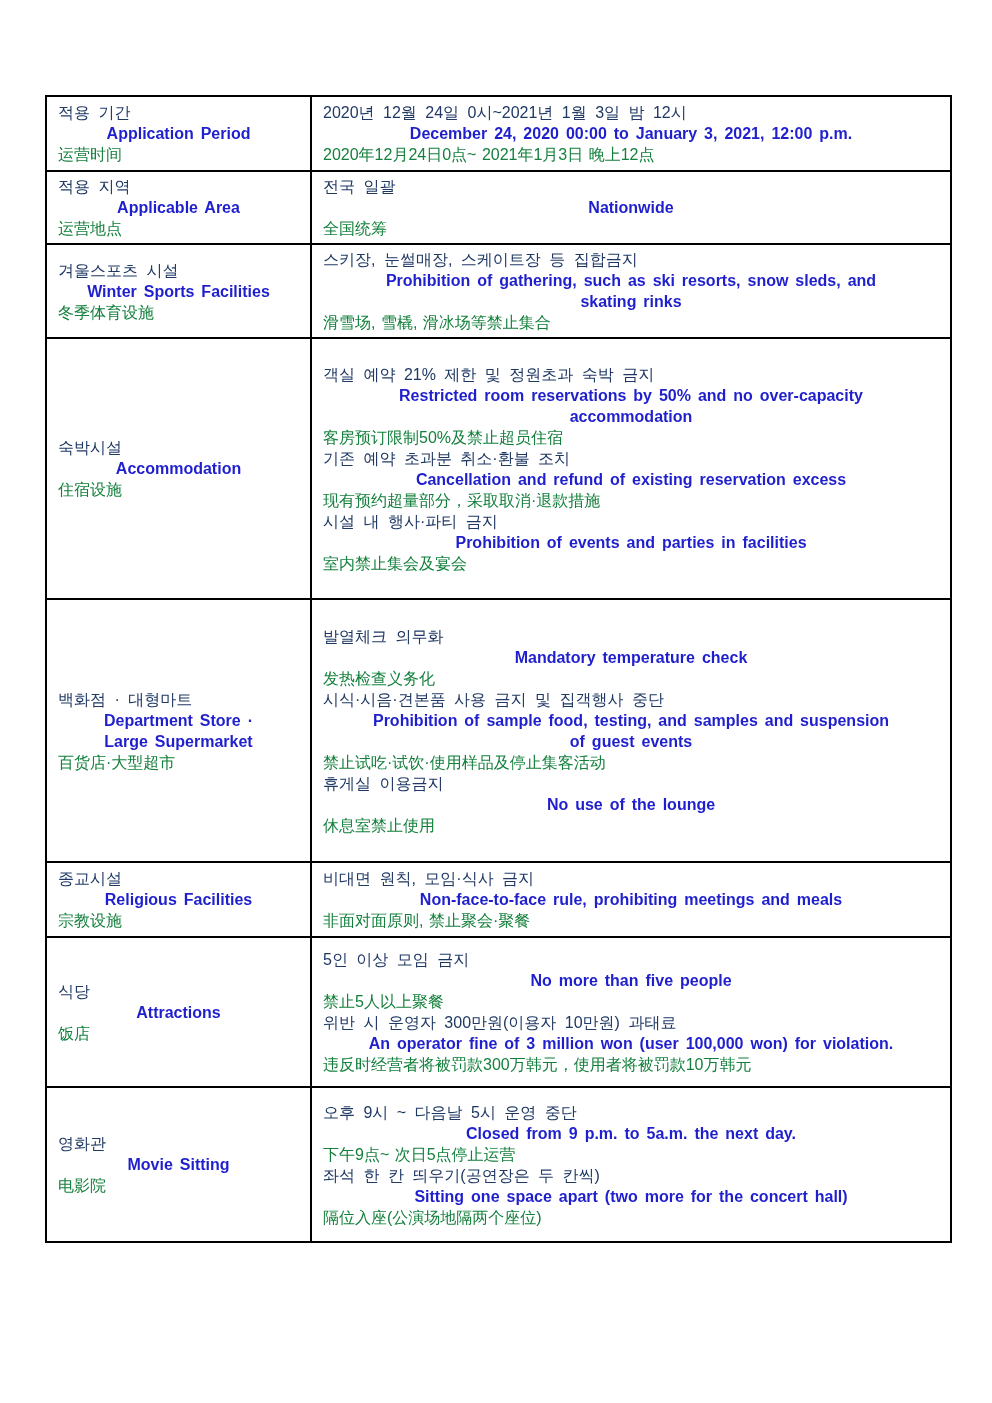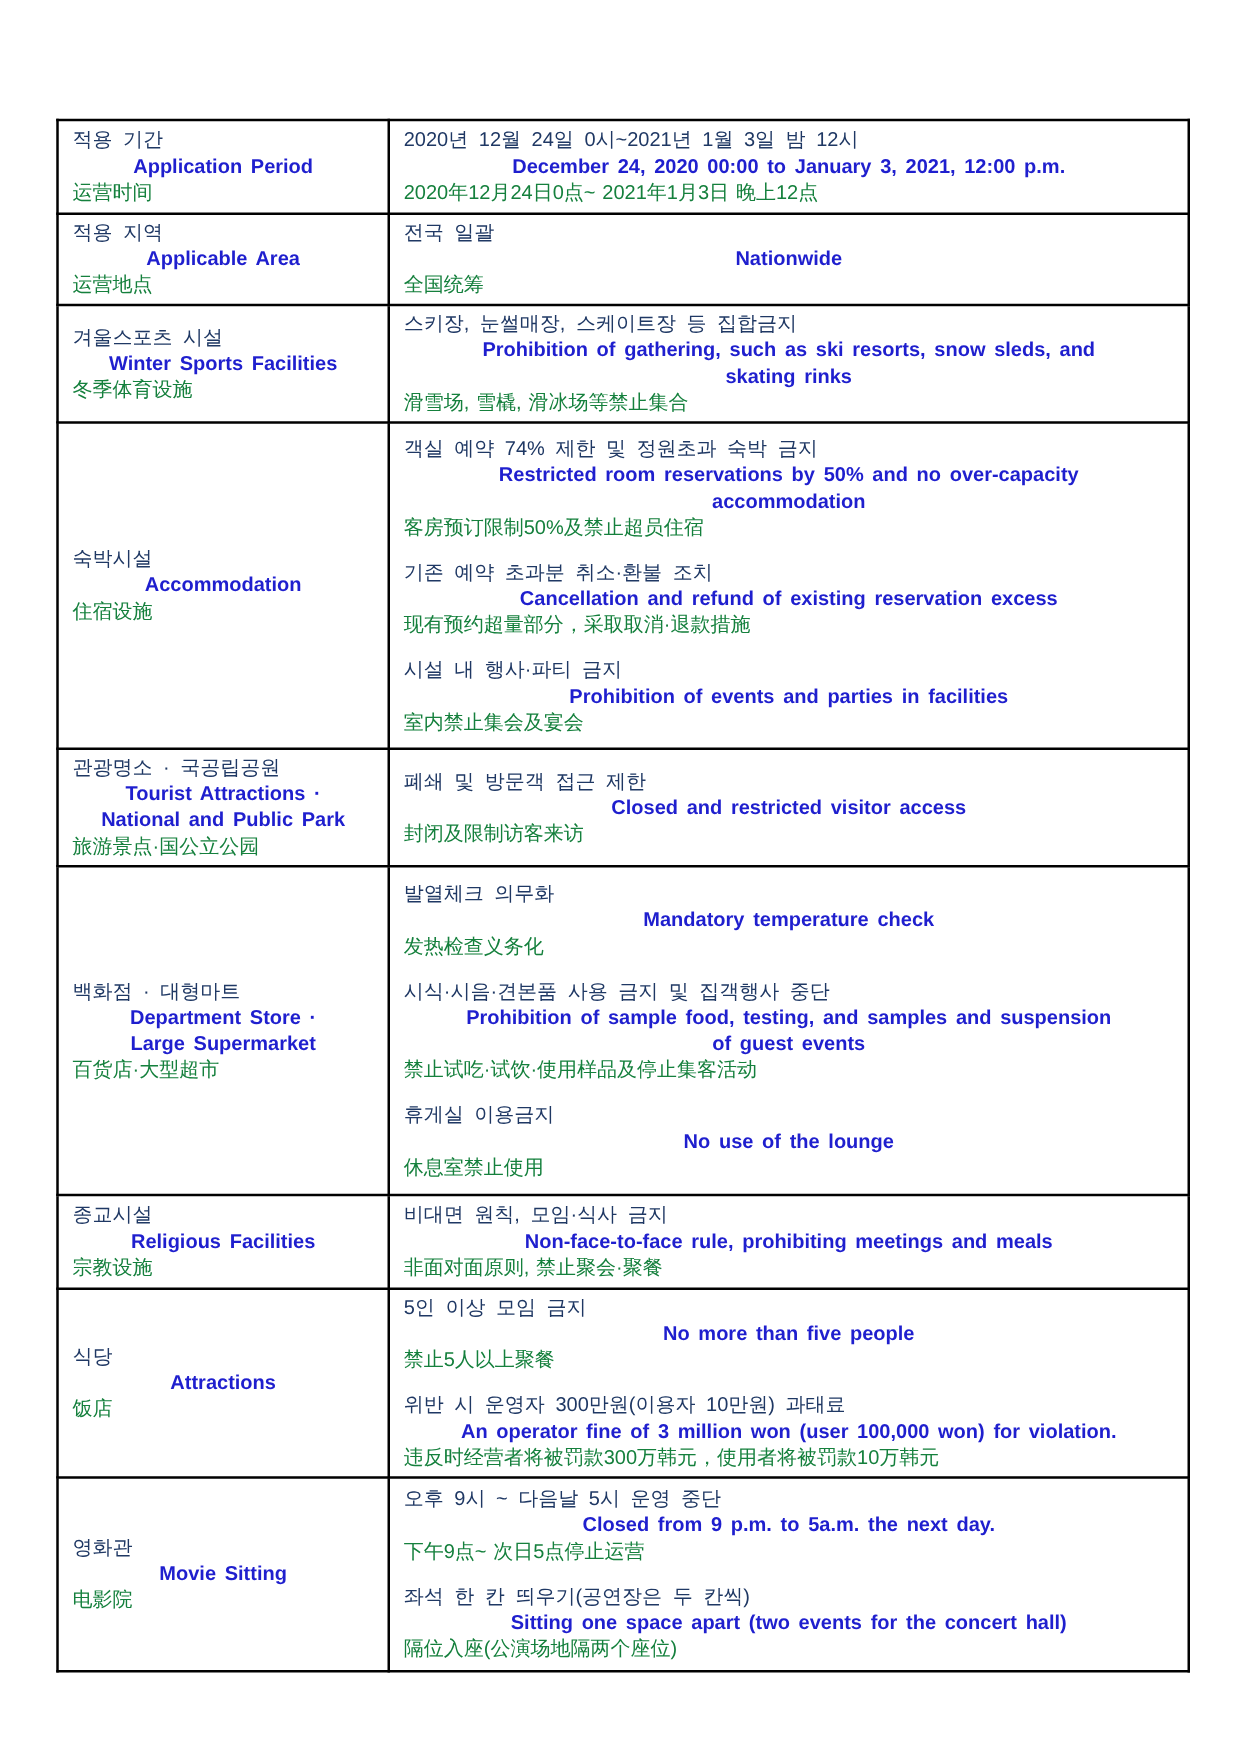--- a/index.html
+++ b/index.html
@@ -32,21 +32,21 @@
     overflow: hidden;
   }
   .line {
     font-size: 16px;
     line-height: 21px;
     white-space: pre-line;
   }
   .ko { color: #1F3864; word-spacing: 4px; }
   .en { color: #1F1FCE; font-weight: bold; word-spacing: 2.5px; text-align: center; }
   .zh { color: #15803d; word-spacing: 1px; }
-  .item + .item { margin-top: 15px; }
+  .item + .item { }
 </style>
 </head>
 <body>
 
 <div class="page">
   <table class="restrictions">
     <colgroup>
         <col class="c-label">
         <col class="c-detail">
       </colgroup>
@@ -99,53 +99,38 @@
       </tr>
 
       <tr style="height:261px;">
         <td>
           <div class="line ko">숙박시설</div>
           <div class="line en">Accommodation</div>
           <div class="line zh">住宿设施</div>
         </td>
         <td>
           <div class="item">
-            <div class="line ko">객실 예약 74% 제한 및 정원초과 숙박 금지</div>
+            <div class="line ko">객실 예약 21% 제한 및 정원초과 숙박 금지</div>
             <div class="line en">Restricted room reservations by 50% and no over-capacity
 accommodation</div>
             <div class="line zh">客房预订限制50%及禁止超员住宿</div>
           </div>
           <div class="item">
             <div class="line ko">기존 예약 초과분 취소·환불 조치</div>
             <div class="line en">Cancellation and refund of existing reservation excess</div>
             <div class="line zh">现有预约超量部分，采取取消·退款措施</div>
           </div>
           <div class="item">
             <div class="line ko">시설 내 행사·파티 금지</div>
             <div class="line en">Prohibition of events and parties in facilities</div>
             <div class="line zh">室内禁止集会及宴会</div>
           </div>
         </td>
       </tr>
 
-      <tr style="height:94px;">
-        <td>
-          <div class="line ko">관광명소 · 국공립공원</div>
-          <div class="line en">Tourist Attractions ·
-National and Public Park</div>
-          <div class="line zh">旅游景点·国公立公园</div>
-        </td>
-        <td>
-          <div class="item">
-            <div class="line ko">폐쇄 및 방문객 접근 제한</div>
-            <div class="line en">Closed and restricted visitor access</div>
-            <div class="line zh">封闭及限制访客来访</div>
-          </div>
-        </td>
-      </tr>
 
       <tr style="height:263px;">
         <td>
           <div class="line ko">백화점 · 대형마트</div>
           <div class="line en">Department Store ·
 Large Supermarket</div>
           <div class="line zh">百货店·大型超市</div>
         </td>
         <td>
           <div class="item">
@@ -209,21 +194,21 @@
           <div class="line zh">电影院</div>
         </td>
         <td>
           <div class="item">
             <div class="line ko">오후 9시 ~ 다음날 5시 운영 중단</div>
             <div class="line en">Closed from 9 p.m. to 5a.m. the next day.</div>
             <div class="line zh">下午9点~ 次日5点停止运营</div>
           </div>
           <div class="item">
             <div class="line ko">좌석 한 칸 띄우기(공연장은 두 칸씩)</div>
-            <div class="line en">Sitting one space apart (two events for the concert hall)</div>
+            <div class="line en">Sitting one space apart (two more for the concert hall)</div>
             <div class="line zh">隔位入座(公演场地隔两个座位)</div>
           </div>
         </td>
       </tr>
 
     </tbody>
   </table>
 </div>
 
 </body></html>

